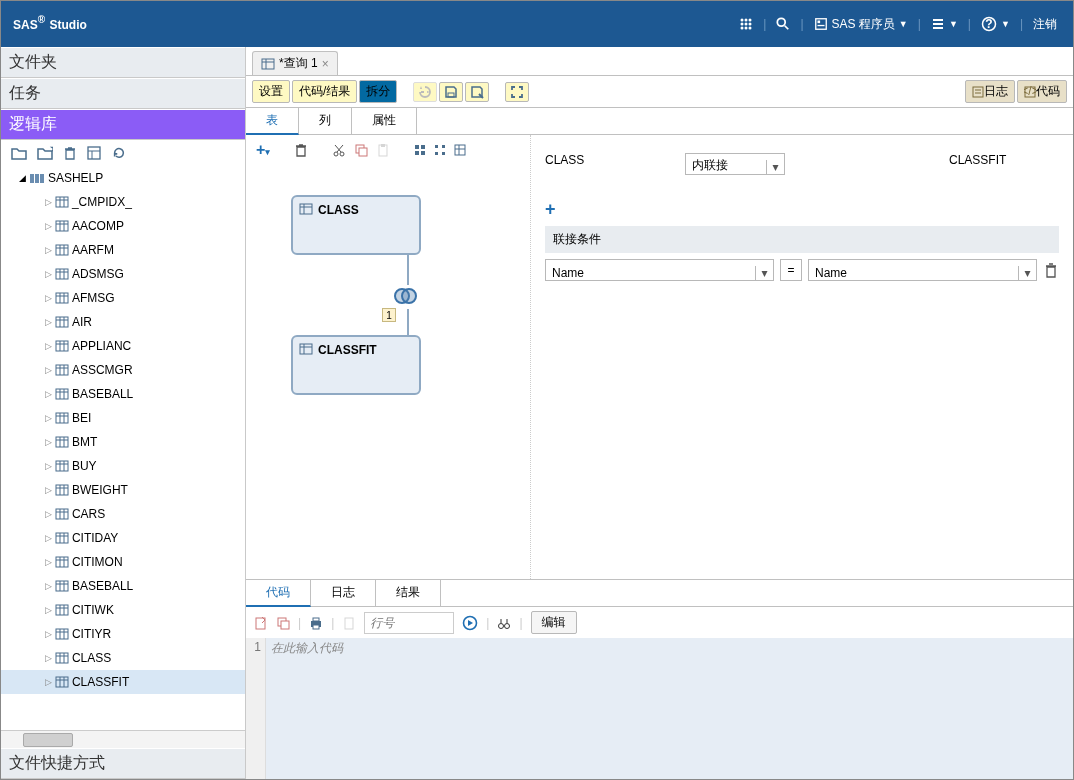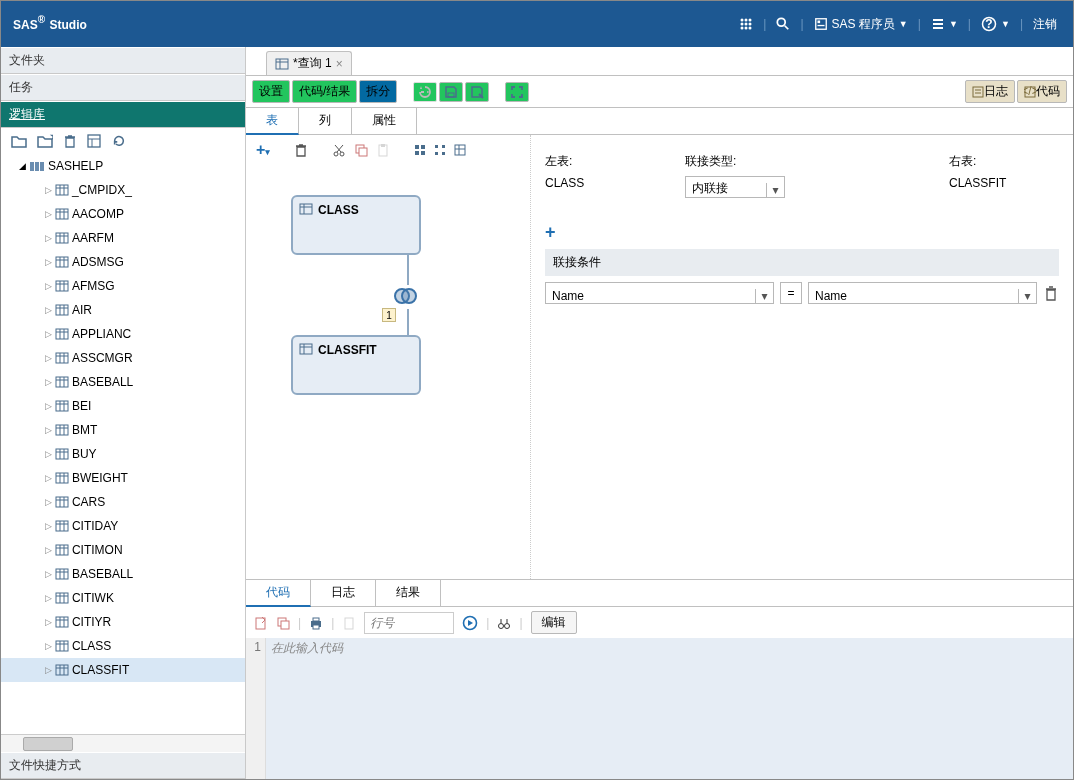--- a/index.html
+++ b/index.html
@@ -5,38 +5,38 @@
 *{box-sizing:border-box;margin:0;padding:0;font-family:Arial,"Microsoft YaHei",sans-serif;font-size:12px;}
 body{width:1074px;height:780px;overflow:hidden;background:#fff;border:1px solid #888;}
 .header{background:#1d5892;height:46px;display:flex;align-items:center;justify-content:space-between;padding:0 12px;}
 .header-title{color:#fff;font-size:16px;font-weight:bold;}
 .header-title sup{font-size:10px;}
 .header-right{display:flex;align-items:center;gap:6px;color:#fff;}
 .header-right .hbtn{color:#fff;cursor:pointer;display:flex;align-items:center;gap:4px;padding:2px 4px;}
 .header-right .sep{color:#6a96c0;}
 .main{display:flex;height:calc(780px - 46px - 2px);}
 .sidebar{width:245px;border-right:1px solid #c9c9c9;display:flex;flex-direction:column;}
-.accordion-h{background:#e8ecf0;border-bottom:1px solid #c9c9c9;border-top:1px solid #fff;padding:4px 8px;font-size:12px;color:#333;cursor:pointer;}
-.accordion-h.active{background:#0f766e;color:#fff;text-decoration:underline;}
+.accordion-h{background:#e8ecf0;border-bottom:1px solid #c9c9c9;border-top:1px solid #fff;padding:4px 8px;font-size:16px;color:#333;cursor:pointer;}
+.accordion-h.active{background:#8b5cf6;color:#fff;}
 .side-toolbar{display:flex;gap:10px;padding:6px 10px;align-items:center;}
 .treewrap{flex:1;overflow:auto;position:relative;}
 .treewrap .tree{min-width:230px;}
 .tree li{list-style:none;white-space:nowrap;cursor:pointer;}
 .tree .row{display:flex;align-items:center;gap:3px;padding:5px 0;}
 .tree .parent{padding-left:18px;}
 .tree .child{padding-left:44px;}
 .tree .row.sel{background:#d8e7f5;}
 .scrollbar-x{height:18px;border-top:1px solid #ccc;background:#f4f4f4;position:relative;}
 .scrollbar-x .thumb{position:absolute;left:22px;top:2px;height:14px;width:50px;background:#d0d0d0;border:1px solid #aaa;border-radius:2px;}
 .content{flex:1;display:flex;flex-direction:column;}
-.tabbar{display:flex;padding:4px 6px 0 20px;gap:2px;}
+.tabbar{display:flex;padding:4px 6px 0 6px;gap:2px;}
 .tab{display:flex;align-items:center;gap:4px;border:1px solid #c0c0c0;border-bottom:none;background:#f0f0f0;padding:3px 8px;border-radius:3px 3px 0 0;}
 .tab .close{color:#888;cursor:pointer;}
 .toolbar{display:flex;align-items:center;gap:2px;padding:4px 6px;border-top:1px solid #c0c0c0;}
-.tbtn{border:1px solid #b8b8b8;background:#22c55e;padding:2px 6px;border-radius:2px;cursor:pointer;font-size:12px;}
+.tbtn{border:1px solid #b8b8b8;background:#fef9c3;padding:2px 6px;border-radius:2px;cursor:pointer;font-size:12px;}
 .tbtn.on{background:#0369a1;}
 .tbtn.dis{color:#aaa;border-color:#ddd;}
 .tbtn.icon{padding:2px 4px;}
 .tbtn.right{background:#e8e0c8;}
 .tbgap{width:12px;}
 .spacer{flex:1;}
 .query-area{flex:1;display:flex;flex-direction:column;border-top:1px solid #c0c0c0;}
 .subtabs{display:flex;border-bottom:1px solid #c0c0c0;}
 .subtab{padding:4px 20px;border-right:1px solid #c0c0c0;cursor:pointer;font-size:12px;}
 .subtab.active{color:#1f6fb3;border-bottom:2px solid #1f6fb3;margin-bottom:-1px;background:#fff;}
@@ -586,26 +586,20 @@
                   <line x1="5" y1="1" x2="5" y2="11" stroke="#4a6d8c"></line>
                 </svg>
               <span>CLASSFIT</span>
             </div>
           </div>
         </div>
 
         <div class="details-pane">
           <div style="height:10px"></div>
           <div class="drow">
-            <div class="dcol">左表:</div>
-            <div class="dcol w">联接类型:</div>
-            <div style="flex:1"></div>
-            <div class="dcol">右表:</div>
-          </div>
-          <div class="drow">
             <div class="dcol">CLASS</div>
             <div class="dcol w">
               <div class="select">
                   <span class="sv">内联接</span>
                   <span class="arrow">▾</span>
                 </div>
             </div>
             <div style="flex:1"></div>
             <div class="dcol">CLASSFIT</div>
           </div>

